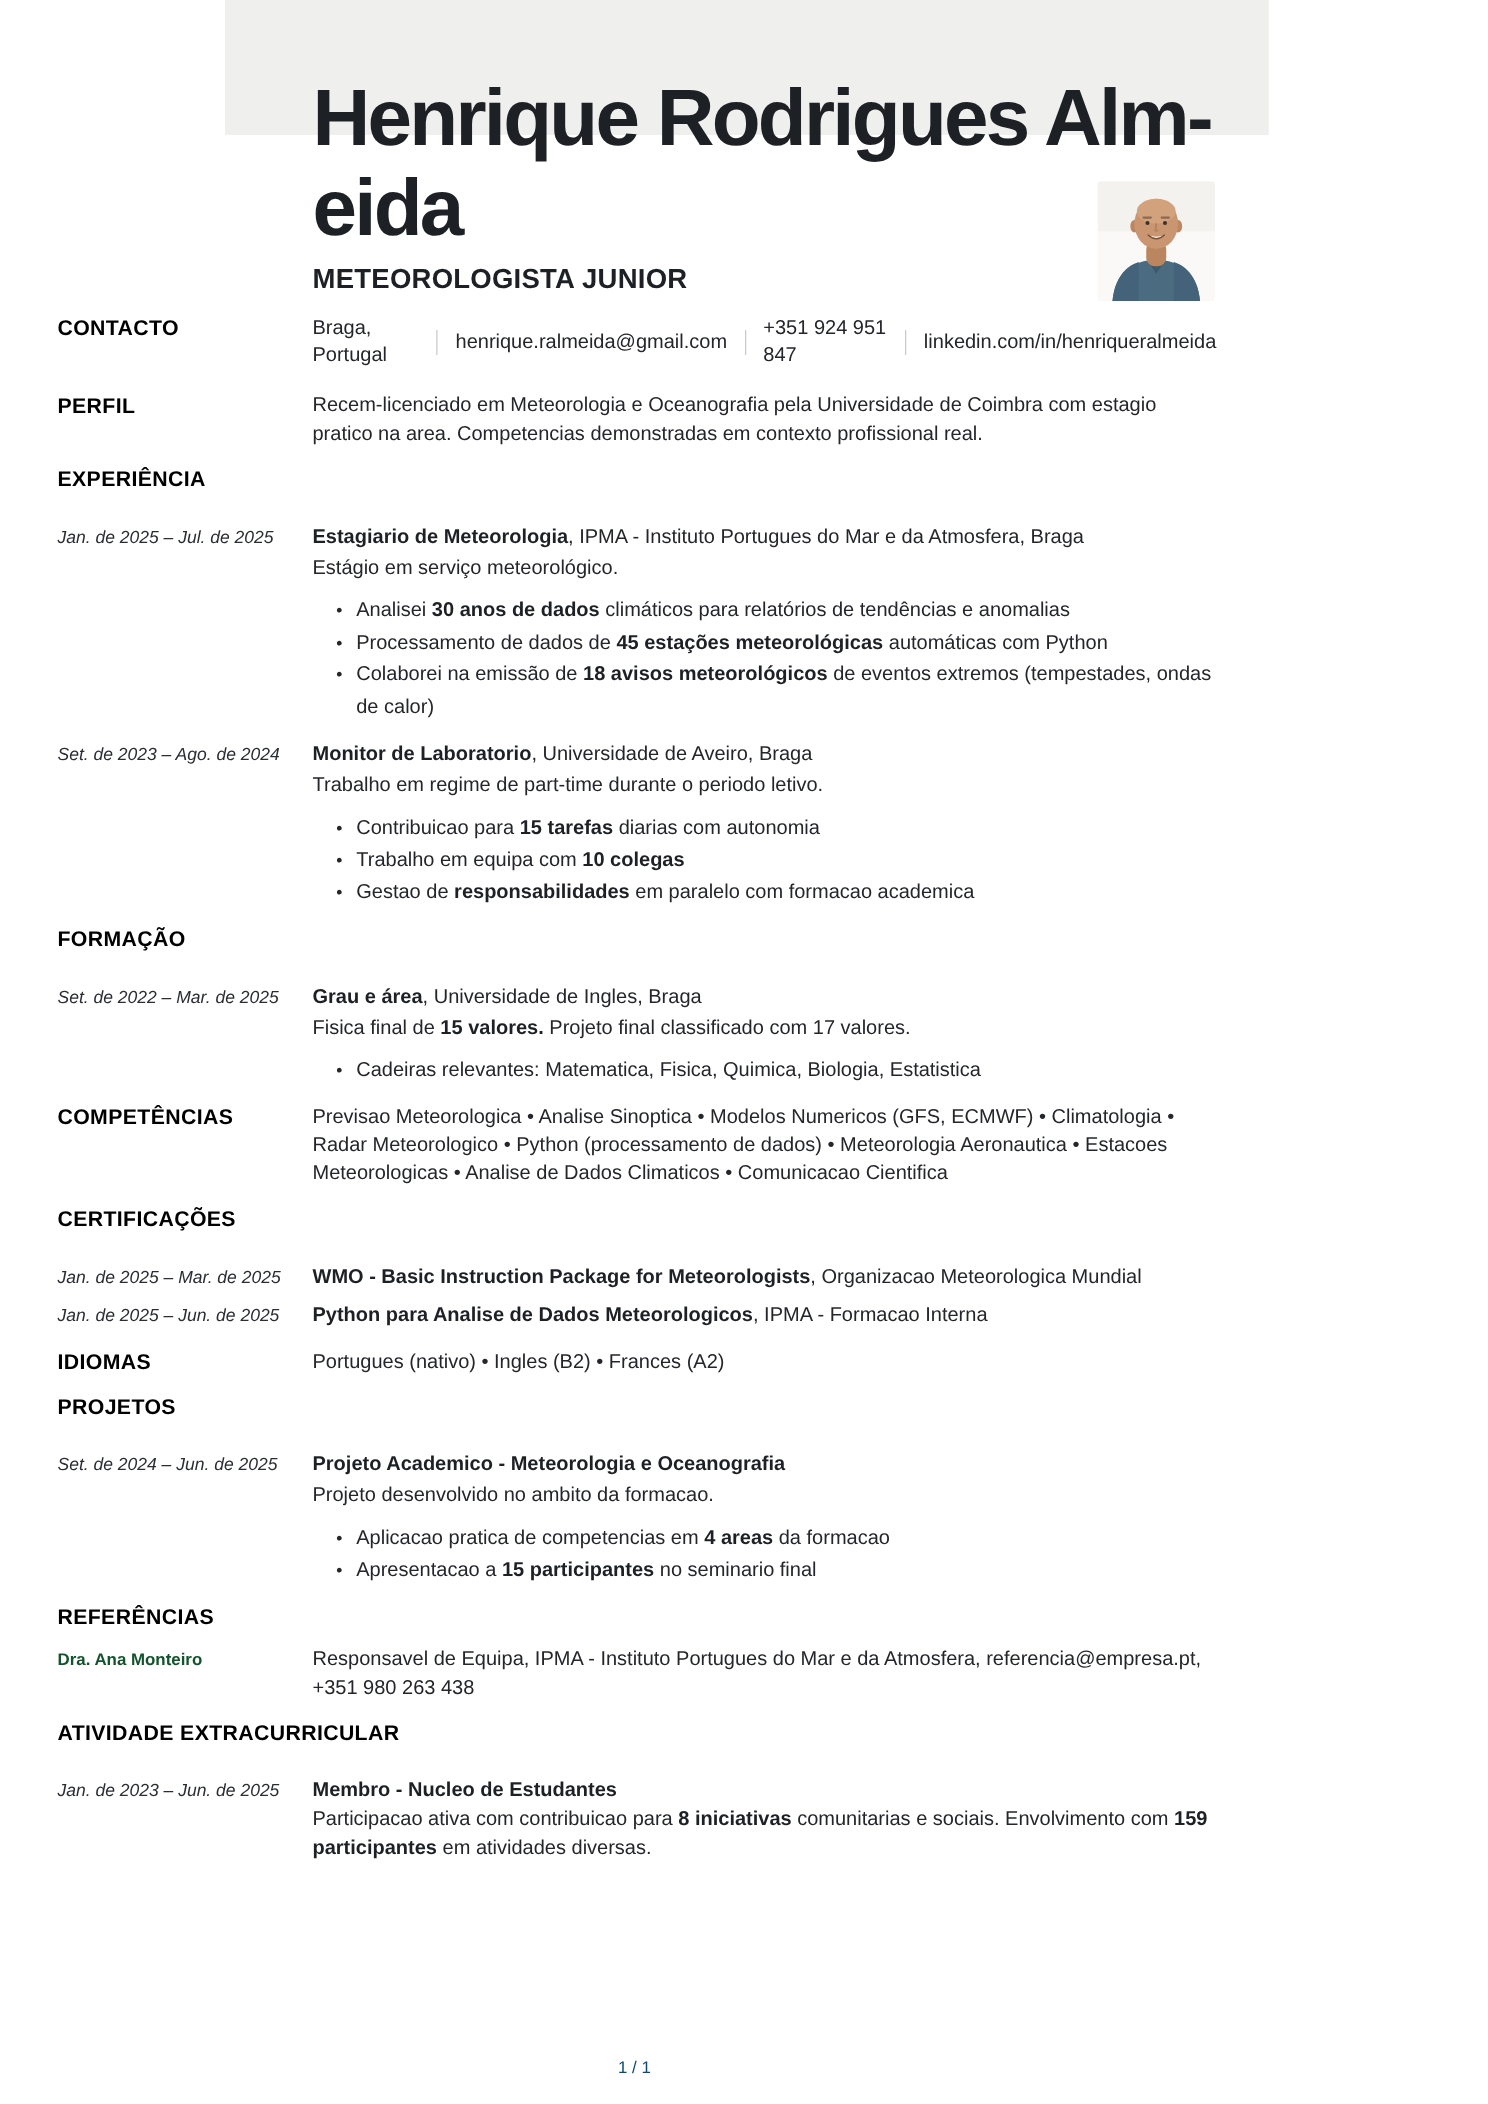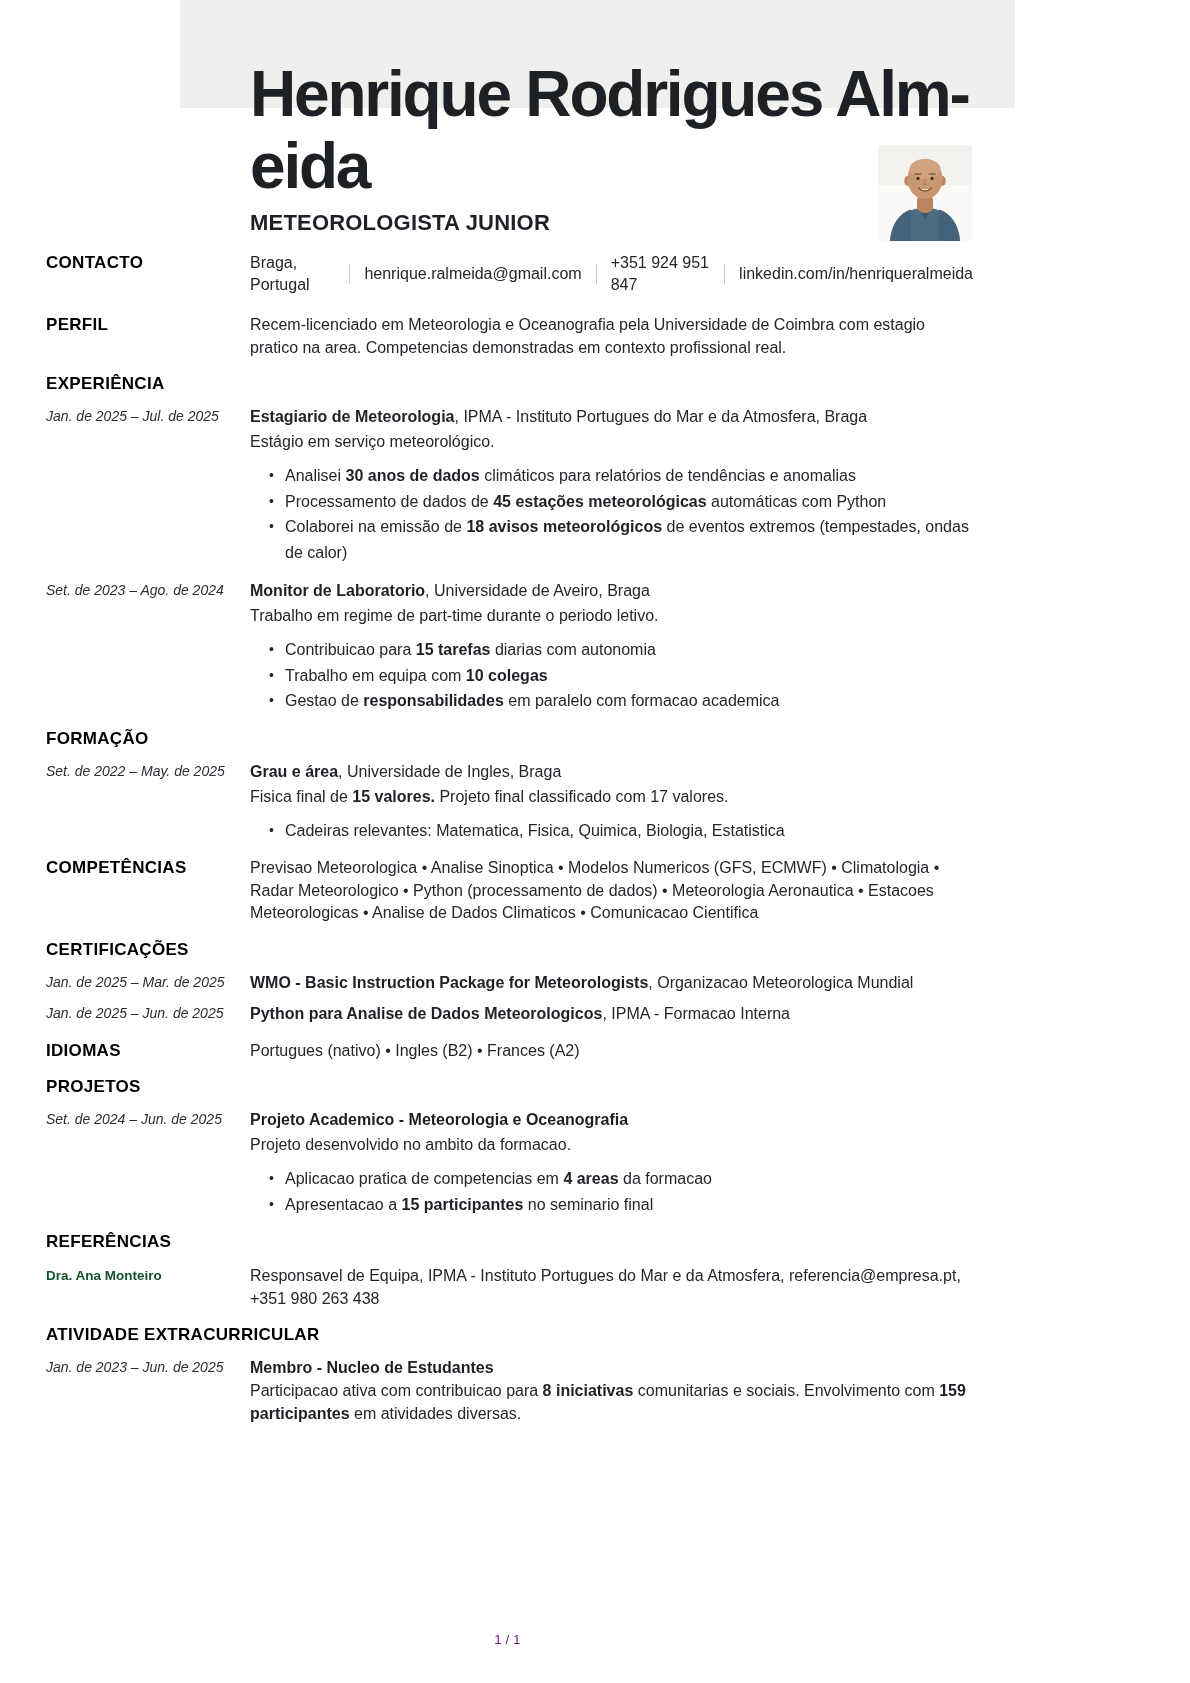--- a/index.html
+++ b/index.html
@@ -33,42 +33,42 @@
   .row{display:flex;align-items:flex-start;}
   .row-label{width:204px;flex:none;}
   .row-content{flex:1;min-width:0;}
   h2.section{
     margin:0;font-size:17px;line-height:22px;font-weight:800;
     letter-spacing:.3px;color:#000000;
   }
   .mt-contact{margin-top:14px;}
   .mt-para{margin-top:18px;}
   .mt-section{margin-top:14px;}
-  .mt-entry-first{margin-top:9px;}
+  .mt-entry-first{margin-top:22px;}
   .mt-entry{margin-top:13px;}
   .mt-row-sm{margin-top:6px;}
   .mt-ref{margin-top:12px;}
   .contact-line{display:flex;align-items:center;gap:14px;font-size:16px;line-height:22px;color:#24262b;flex-wrap:nowrap;}
   .sep{width:1px;height:20px;background:#c8cacd;flex:none;}
   .para{margin:0;font-size:16px;line-height:22.5px;color:#24262b;}
   .date{margin:0;font-size:14px;line-height:25px;font-style:italic;color:#2a2d33;}
   .referee{margin:0;font-size:13.5px;line-height:22.5px;font-weight:700;color:#14532d;}
   .t{margin:0;font-size:16px;line-height:25px;color:#24262b;}
   .t b, .summary b, .bullets b, .para b{font-weight:700;color:#1d2025;}
   .summary{margin:0;font-size:16px;line-height:25px;color:#24262b;}
   ul.bullets{list-style:none;margin:9px 0 0;padding:0 0 0 19px;}
   ul.bullets li{
     position:relative;padding-left:16px;font-size:16px;line-height:25.5px;color:#24262b;
   }
   ul.bullets li::before{
     content:"\2022";position:absolute;left:0;top:0;font-size:14px;line-height:25.5px;color:#24262b;
   }
   .footer{
-    position:absolute;left:0;bottom:36px;width:100%;text-align:center;
-    font-size:13.5px;color:#701a75;
+    position:absolute;left:0;bottom:22px;width:100%;text-align:center;
+    font-size:13.5px;color:#0c4a6e;
   }
 </style>
 </head>
 <body>
 
 <div class="page">
   <div class="banner"></div>
 
   <div class="photo">
     <svg viewBox="0 0 94 96" xmlns="http://www.w3.org/2000/svg">
@@ -159,21 +159,21 @@
         </ul>
       </div>
     </div>
 
     <div class="row mt-section">
       <h2 class="section">FORMAÇÃO</h2>
     </div>
 
     <div class="row mt-entry-first">
       <div class="row-label">
-          <p class="date">Set. de 2022 – May. de 2025</p>
+          <p class="date">Set. de 2022 – Mar. de 2025</p>
         </div>
       <div class="row-content">
         <p class="t"><b>Grau e área</b><span>, Universidade de Ingles, Braga</span></p>
         <p class="summary"><span>Fisica final de </span><b>15 valores.</b><span> Projeto final classificado com 17 valores.</span></p>
         <ul class="bullets">
           <li><span>Cadeiras relevantes: Matematica, Fisica, Quimica, Biologia, Estatistica</span></li>
         </ul>
       </div>
     </div>
 

